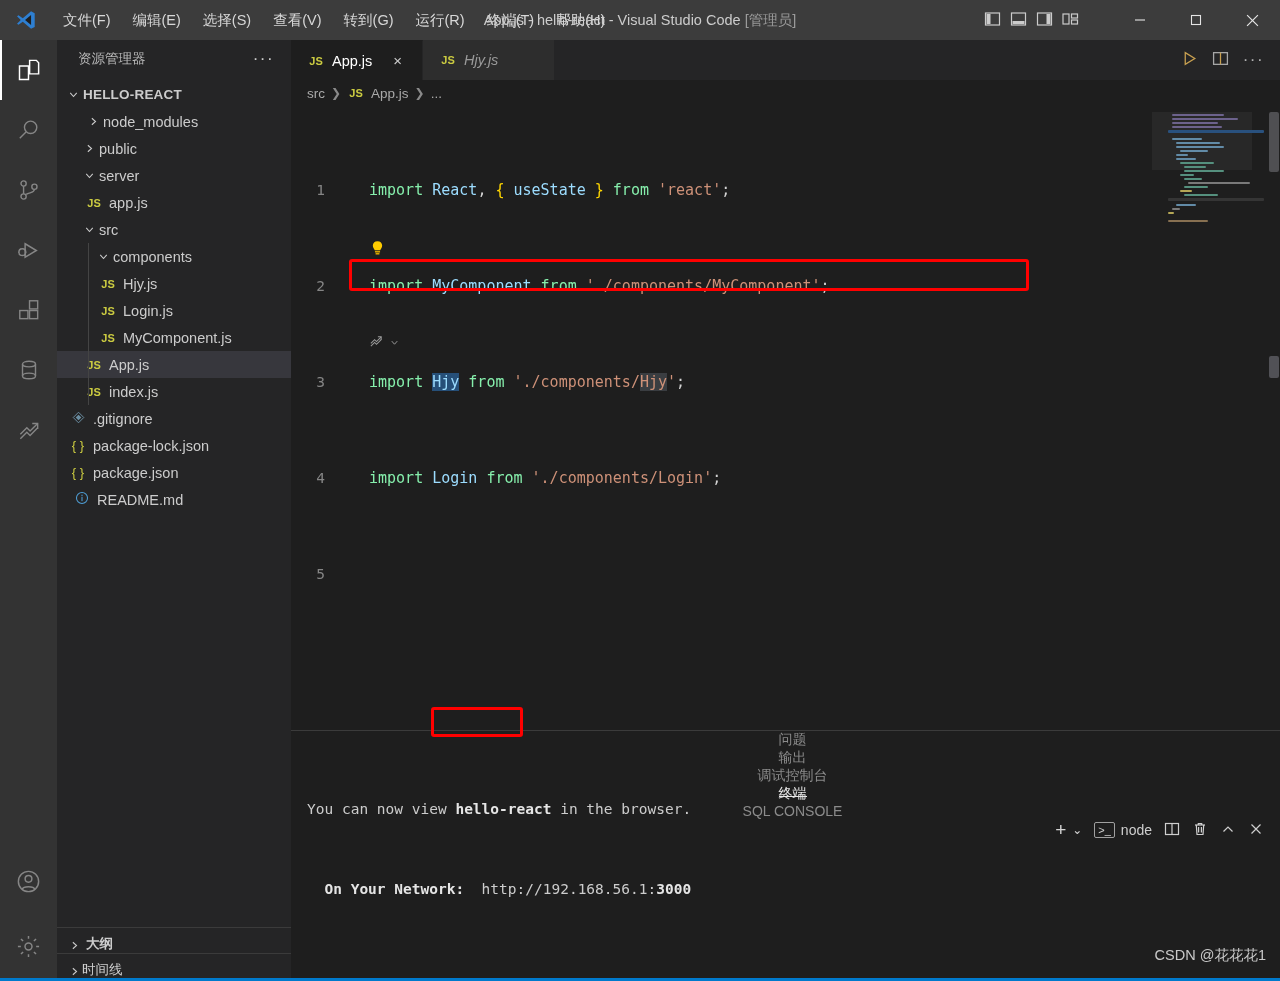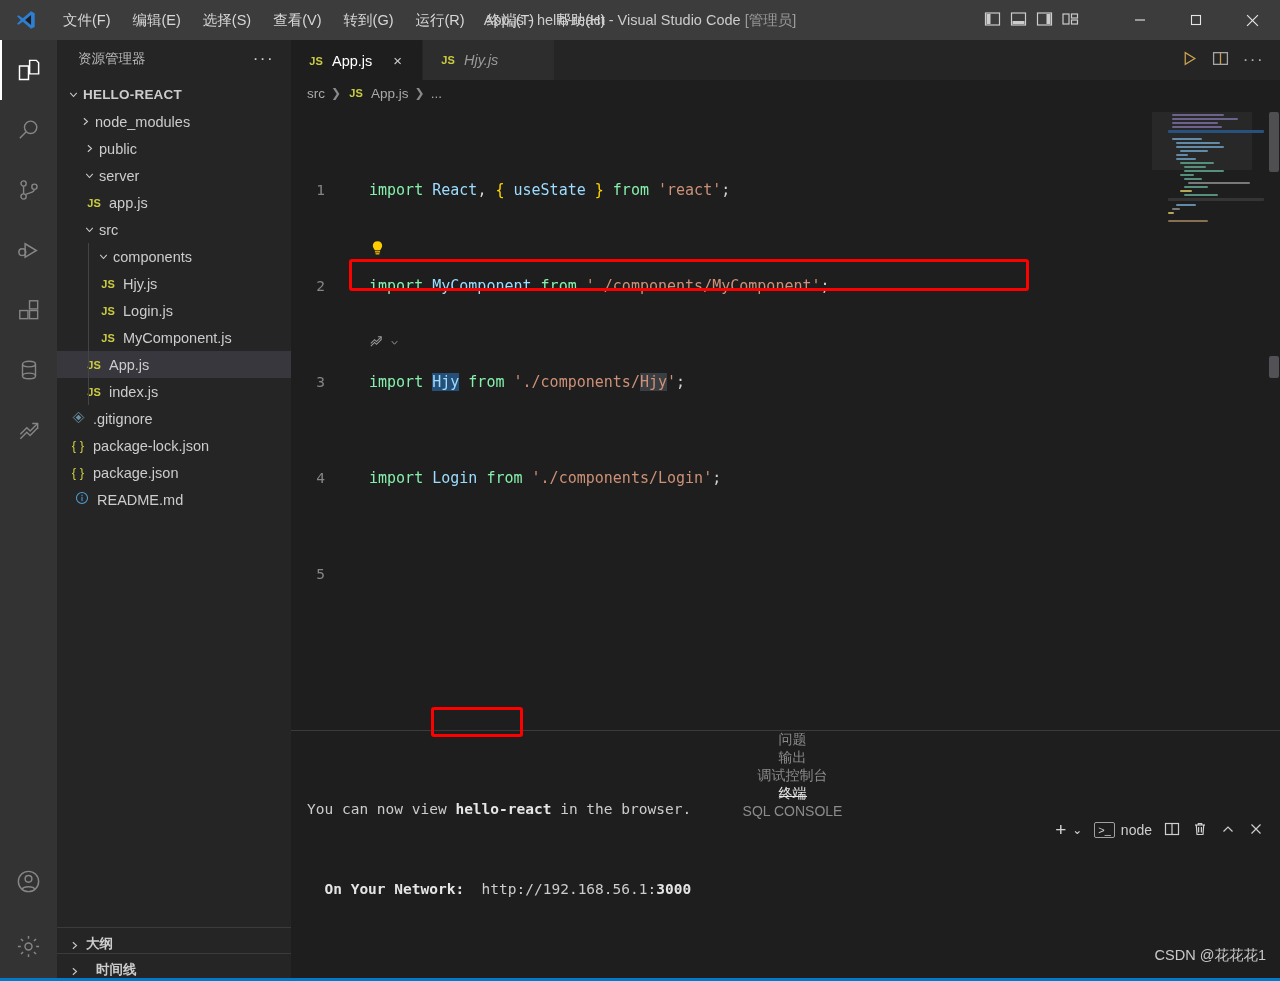--- a/index.html
+++ b/index.html
@@ -312,21 +312,21 @@
 
       <div class="row root" style="padding-left:8px">
         <span class="chev">
           <svg width="13" height="13" viewBox="0 0 16 16" fill="none" stroke="#cccccc" stroke-width="1.3">
               <path d="M4 6 L8 10.5 L12 6"></path>
             </svg>
         </span>
         <span class="row-label">HELLO-REACT</span>
       </div>
 
-      <div class="row" style="padding-left:20px">
+      <div class="row" style="padding-left:28px">
         <span class="chev">
           <svg width="13" height="13" viewBox="0 0 16 16" fill="none" stroke="#cccccc" stroke-width="1.3">
               <path d="M6 4 L10.5 8 L6 12"></path>
             </svg>
         </span>
         <span class="row-label">node_modules</span>
       </div>
 
       <div class="row" style="padding-left:24px">
         <span class="chev">
@@ -439,21 +439,21 @@
           </svg>
       </span>
       <span style="font-weight:bold;margin-left:4px">大纲</span>
     </div>
     <div class="sb-section" style="bottom:2px">
       <span class="chev">
         <svg width="13" height="13" viewBox="0 0 16 16" fill="none" stroke="#cccccc" stroke-width="1.3">
             <path d="M6 4 L10.5 8 L6 12"></path>
           </svg>
       </span>
-      <span style="font-weight:bold;margin-left:14px">时间线</span>
+      <span style="font-weight:normal;margin-left:0">时间线</span>
     </div>
   </div>
 
   <div class="editor-area">
 
     <div class="tabs">
       <div class="tab active">
         <span class="icon-js">JS</span>
         <span class="tab-label">App.js</span>
         <span class="tab-close">×</span>

